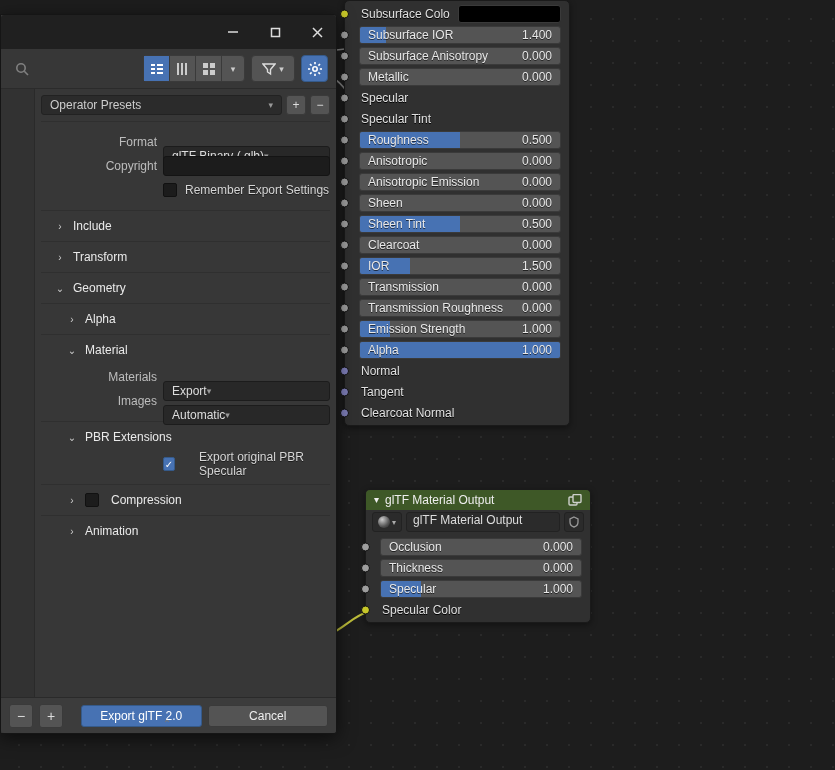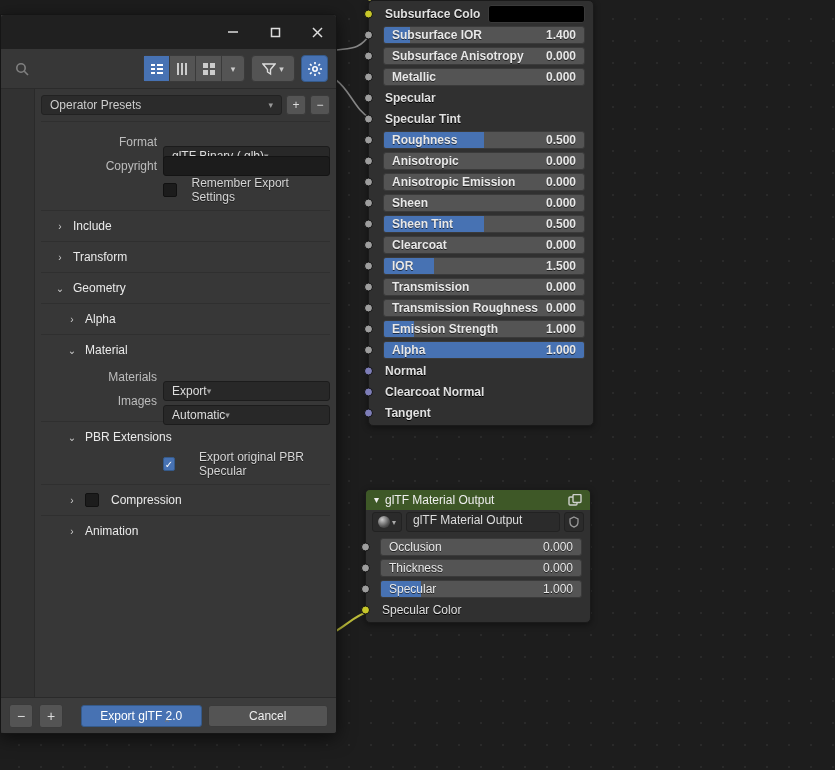--- a/index.html
+++ b/index.html
@@ -89,21 +89,21 @@
 
 <div class="dotgrid"></div>
 
 <svg class="wires" width="835" height="770">
   <path d="M 265,-30 C 320,-20 330,-20 370,0" stroke="#a9a94a" stroke-width="2" fill="none" stroke-linecap="round"></path>
   <path d="M 336,50 C 350,48 360,50 370,34" stroke="#888" stroke-width="1.6" fill="none"></path>
   <path d="M 336,80 C 350,90 355,110 370,118" stroke="#888" stroke-width="1.6" fill="none"></path>
   <path d="M 300,640 C 340,640 345,618 370,611" stroke="#bcbc3a" stroke-width="2" fill="none"></path>
 </svg>
 
-<div class="node" style="left:368px; top:0px; width:226px;font-weight:bold;">
+<div class="node" style="left:344px; top:0px; width:226px;">
   <div class="node-body" id="bsdf-body">
       <div class="row">
         <span class="socket yellow"></span>
         <span class="lbl">Subsurface Colo</span>
         <div class="colorwell" style="margin-left: 8px;"></div>
       </div>
       <div class="row">
         <span class="socket "></span>
         <div class="slider">
           <div class="fill" style="width: 13%;"></div>
@@ -222,25 +222,25 @@
           <span class="name">Alpha</span>
           <span class="val">1.000</span>
         </div>
       </div>
       <div class="row plain">
         <span class="socket purple"></span>
         <span class="lbl">Normal</span>
       </div>
       <div class="row plain">
         <span class="socket purple"></span>
+        <span class="lbl">Tangent</span>
+      </div>
+      <div class="row plain">
+        <span class="socket purple"></span>
         <span class="lbl">Clearcoat Normal</span>
-      </div>
-      <div class="row plain">
-        <span class="socket purple"></span>
-        <span class="lbl">Tangent</span>
       </div>
     </div>
 </div>
 
 <div class="node" style="left:365px; top:489px; width:226px;">
   <div class="node-title">
     <span class="chev">▾</span>
     <span>glTF Material Output</span>
     <span class="spacer"></span>
     <span class="overlap">
@@ -391,21 +391,21 @@
             <span class="plbl">Format</span>
             <div class="propsel">
               <span>glTF Binary (.glb)</span>
                 <span style="font-size:9px;color:#999;">▾</span>
             </div>
           </div>
           <div class="proprow">
             <span class="plbl">Copyright</span>
             <div class="propinp"></div>
           </div>
-          <div class="proprow" style="padding-left:122px;gap:15px;">
+          <div class="proprow" style="padding-left:122px;gap:8px;">
             <span class="chk"></span>
             <span class="chklbl">Remember Export Settings</span>
           </div>
         </div>
       </div>
 
       <div class="section">
           <div class="head">
             <span class="chev">›</span>
             <span>Include</span>

